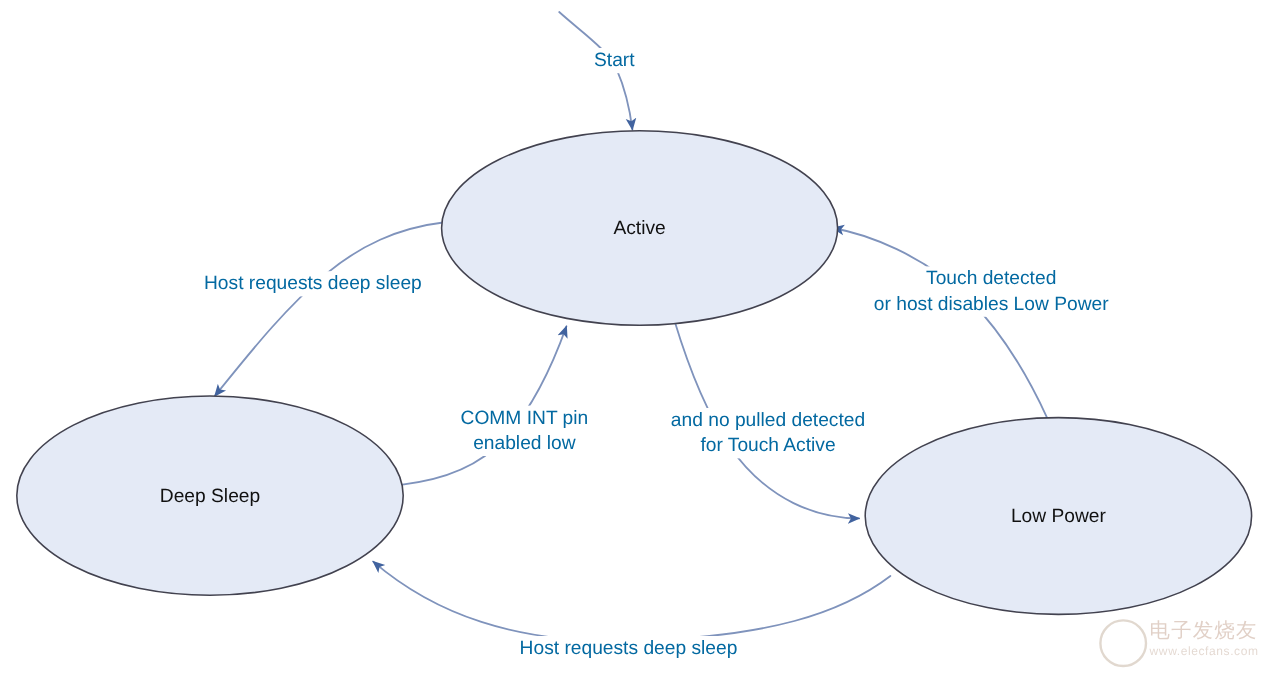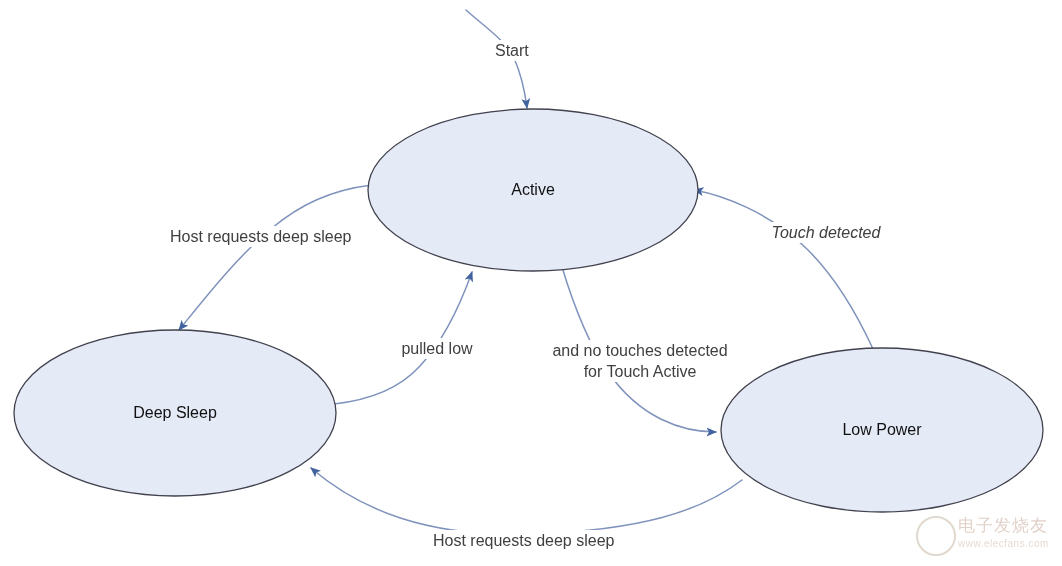--- a/index.html
+++ b/index.html
@@ -40,21 +40,21 @@
     font-family: "Liberation Sans", sans-serif;
     font-size: 16px;
     fill: #111111;
     text-anchor: middle;
     dominant-baseline: middle;
   }
   .edge-label {
     position: absolute;
     font-family: "Liberation Sans", sans-serif;
     font-size: 16px;
-    color: #404040;
+    color: #0369a1;
     line-height: 21px;
     white-space: pre;
     text-align: center;
     background: #ffffff;
     pointer-events: none;
   }
   .edge-label.multi {
     white-space: normal;
   }
   
@@ -129,30 +129,32 @@
 
     <ellipse class="state-ellipse" cx="882" cy="430" rx="161" ry="82"></ellipse>
     <text class="state-label" x="882" y="431">Low Power</text>
   </svg>
 
   <div class="edge-label" style="left:495px; top:40px;">Start</div>
 
   <div class="edge-label" style="left:170px; top:226px;">Host requests deep sleep</div>
 
   <div class="edge-label multi" style="left:374px; top:338px; width:126px;">
-    <div>pulled low</div>
+    <div>COMM INT pin</div>
+    <div>enabled low</div>
   </div>
 
   <div class="edge-label multi" style="left:548px; top:340px; width:184px;">
-    <div>and no touches detected</div>
+    <div>and no pulled detected</div>
     <div>for Touch Active</div>
   </div>
 
-  <div class="edge-label multi" style="left:714px; top:222px; width:224px;font-style:italic;">
+  <div class="edge-label multi" style="left:714px; top:222px; width:224px;">
     <div>Touch detected</div>
+    <div>or host disables Low Power</div>
   </div>
 
   <div class="edge-label" style="left:433px; top:530px;">Host requests deep sleep</div>
 
   <div id="watermark">
     <div class="wm-logo"></div>
     <div class="wm-cn">电子发烧友</div>
     <div class="wm-url">www.elecfans.com</div>
   </div>
 

